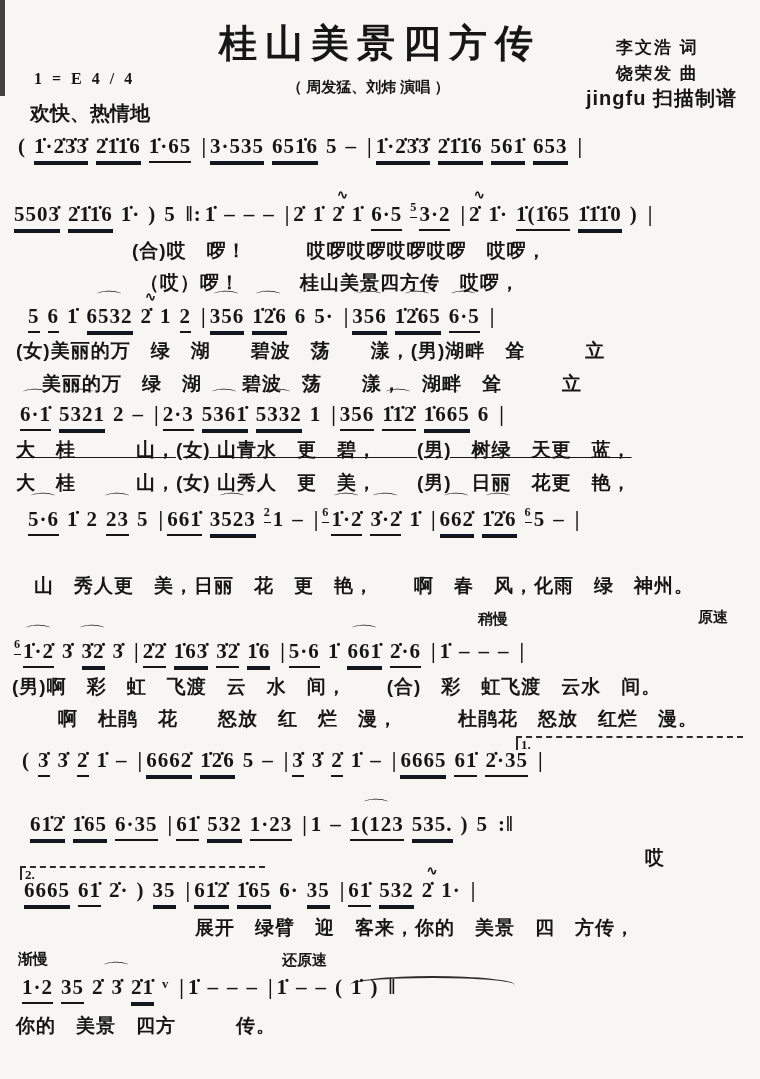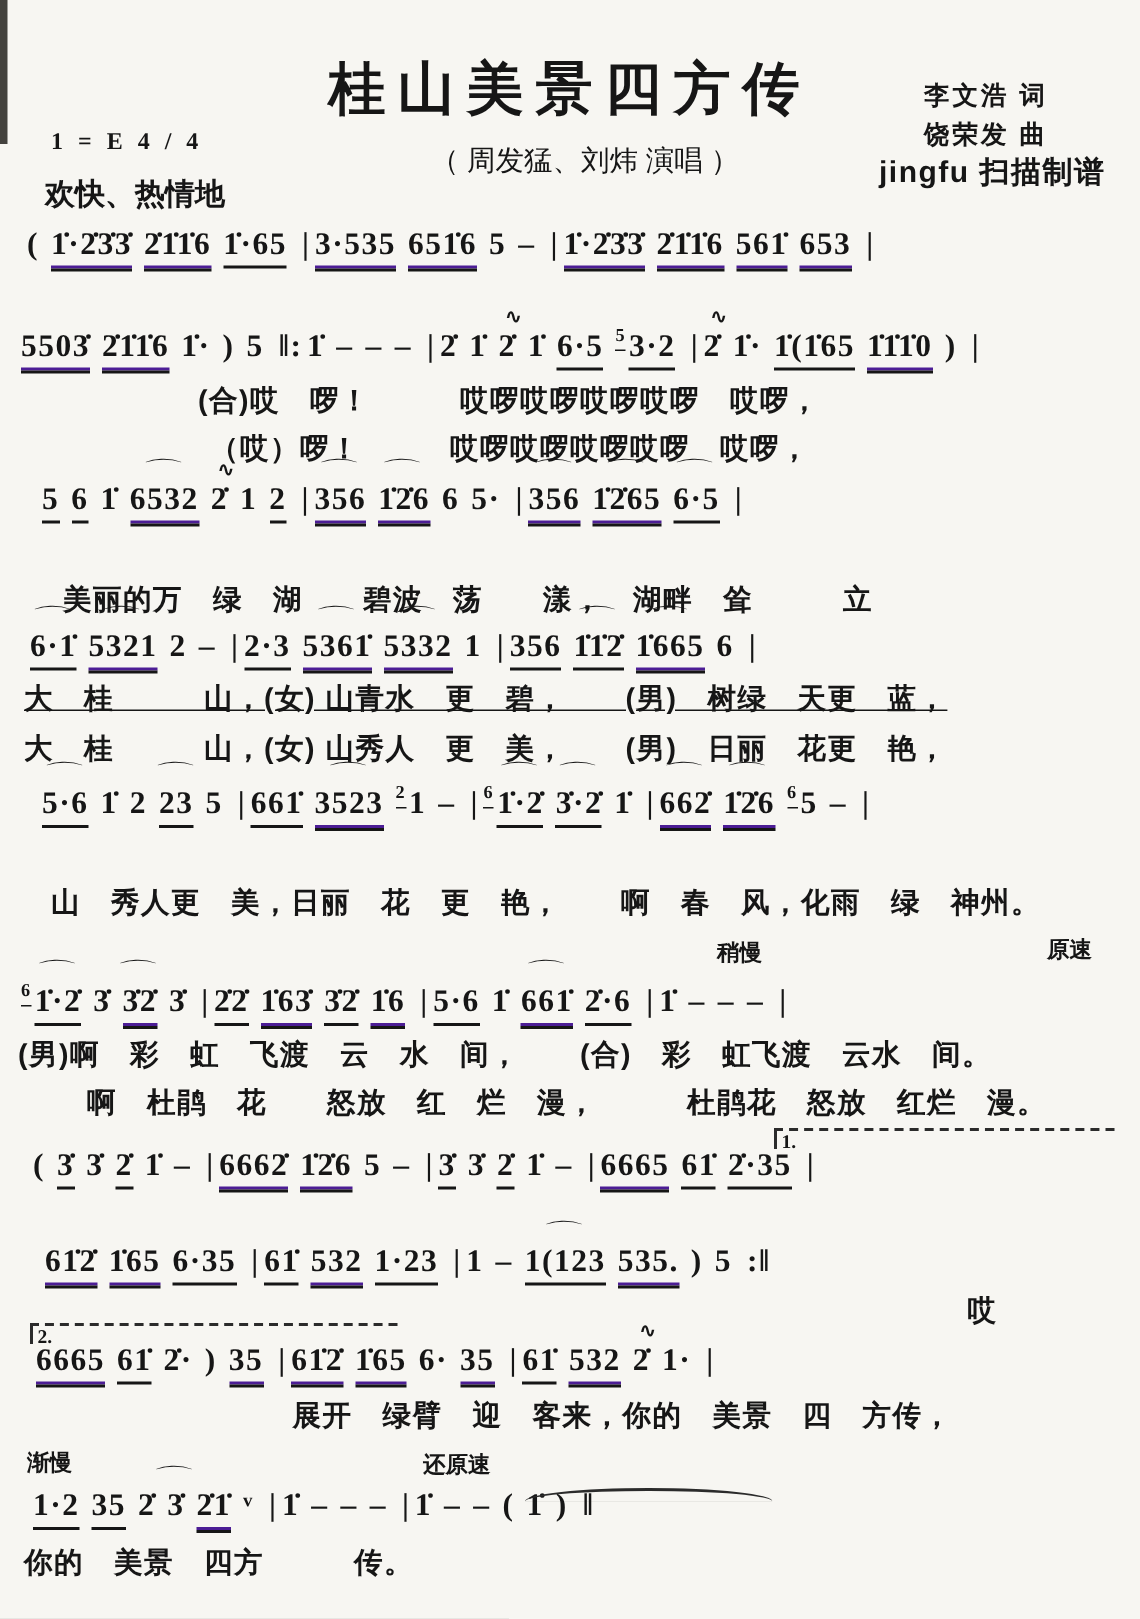--- a/index.html
+++ b/index.html
@@ -2,42 +2,42 @@
 <html><head>
 <meta charset="utf-8">
 <style>
   html,body{margin:0;padding:0;background:#dcdcd8;}
   .page{
     position:relative;width:760px;height:1079px;margin:0 auto;
     background:#f7f6f2;color:#161616;overflow:hidden;
     font-family:"Liberation Sans","DejaVu Sans",sans-serif;
   }
   .streak{position:absolute;left:0;top:0;width:5px;height:96px;background:#44423e;}
-  .abs{position:absolute;white-space:nowrap;margin-top:16px;}
+  .abs{position:absolute;white-space:nowrap;}
   .title{
     top:18px;left:0;width:760px;text-align:center;
     font-size:38px;font-weight:700;letter-spacing:8px;
     font-family:"Liberation Serif","DejaVu Serif",serif;
   }
   .credit{font-size:17px;font-weight:700;letter-spacing:2px;}
   .credit1{top:36px;left:616px;}
   .credit2{top:62px;left:616px;}
   .credit3{top:85px;left:586px;font-size:20px;letter-spacing:1px;}
   .keysig{top:70px;left:34px;font-size:16px;font-weight:700;letter-spacing:3px;
     font-family:"Liberation Serif","DejaVu Serif",serif;}
-  .performers{top:78px;left:287px;font-size:19px;font-weight:400;}
+  .performers{top:78px;left:287px;font-size:15px;font-weight:700;}
   .mood{top:100px;left:30px;font-size:20px;font-weight:700;}
 
   .music{
     font-family:"Liberation Serif","DejaVu Serif",serif;
     font-size:21px;font-weight:700;letter-spacing:1px;height:30px;
   }
   .tok{display:inline-block;position:relative;margin-right:8px;padding-bottom:3px;line-height:1.15;}
   .u1{border-bottom:2px solid #161616;font-family:Liberation Serif, serif;}
-  .u2{border-bottom:2px solid #4c1d95;}
+  .u2{border-bottom:2px solid #0f172a;}
   .u2::after{content:"";position:absolute;left:0;right:0;bottom:-4px;height:2px;background:#161616;}
   .arc::before{content:"⌒";position:absolute;left:50%;top:-0.95em;transform:translateX(-50%) scaleX(1.9);
     font-size:0.72em;font-weight:400;}
   .trill::before{content:"∿";position:absolute;left:40%;top:-1.05em;font-size:0.62em;}
   .grace{font-size:0.58em;vertical-align:0.8em;margin-right:2px;border-bottom:1px solid #161616;}
   .bar{margin:0 3px 0 2px;}
 
   .lyric{font-size:19px;font-weight:600;letter-spacing:1px;}
   .tempo-mark{font-size:15px;font-weight:700;}
   .volta{border-top:2px dashed #2b2b2b;border-left:2px solid #2b2b2b;height:12px;
@@ -57,24 +57,25 @@
   <div class="abs credit credit2">饶荣发 曲</div>
   <div class="abs credit credit3">jingfu 扫描制谱</div>
   <div class="abs keysig">1 = E 4 / 4</div>
   <div class="abs performers">（ 周发猛、刘炜 演唱 ）</div>
   <div class="abs mood">欢快、热情地</div>
 
   <div class="abs music" style="top:134px;left:18px;"><span class="tok">(</span><span class="tok u2">1̇·2̇3̇3̇</span><span class="tok u2">2̇1̇1̇6</span><span class="tok u1">1̇·65</span><span class="tok bar">|</span><span class="tok u2">3·535</span><span class="tok u2">651̇6</span><span class="tok">5</span><span class="tok">–</span><span class="tok bar">|</span><span class="tok u2">1̇·2̇3̇3̇</span><span class="tok u2">2̇1̇1̇6</span><span class="tok u2">561̇</span><span class="tok u2">653</span><span class="tok bar">|</span></div>
   <div class="abs music" style="top:200px;left:14px;"><span class="tok u2">5503̇</span><span class="tok u2">2̇1̇1̇6</span><span class="tok">1̇·</span><span class="tok">)</span><span class="tok">5</span><span class="tok bar">‖:</span><span class="tok">1̇</span><span class="tok">–</span><span class="tok">–</span><span class="tok">–</span><span class="tok bar">|</span><span class="tok">2̇</span><span class="tok">1̇</span><span class="tok trill">2̇</span><span class="tok">1̇</span><span class="tok u1">6·5</span><span class="tok grace">5</span><span class="tok u1">3·2</span><span class="tok bar">|</span><span class="tok trill">2̇</span><span class="tok">1̇·</span><span class="tok u1">1̇(1̇65</span><span class="tok u2">1̇1̇1̇0</span><span class="tok">)</span><span class="tok bar">|</span></div>
 
   <div class="abs lyric" style="top:238px;left:132px;">(合)哎　啰！　　　哎啰哎啰哎啰哎啰　哎啰，</div>
-  <div class="abs lyric" style="top:270px;left:140px;">（哎）啰！　　　哎啰哎啰哎啰哎啰　哎啰，</div>
+  <div class="abs lyric" style="top:270px;left:140px;">（哎）啰！　　　桂山美景四方传　哎啰，</div>
 
   <div class="abs music" style="top:304px;left:28px;"><span class="tok u1">5</span><span class="tok u1">6</span><span class="tok">1̇</span><span class="tok arc u2">6532</span><span class="tok trill">2̇</span><span class="tok">1</span><span class="tok u1">2</span><span class="tok bar">|</span><span class="tok arc u2">356</span><span class="tok arc u2">1̇2̇6</span><span class="tok">6</span><span class="tok">5·</span><span class="tok bar">|</span><span class="tok arc u2">356</span><span class="tok arc u2">1̇2̇65</span><span class="tok arc u1">6·5</span><span class="tok bar">|</span></div>
 
+  <div class="abs lyric" style="top:338px;left:16px;">(女)美丽的万　绿　湖　　碧波　荡　　漾，(男)湖畔　耸　　　立</div>
   <div class="abs lyric" style="top:371px;left:42px;">美丽的万　绿　湖　　碧波　荡　　漾，　湖畔　耸　　　立</div>
 
   <div class="abs music" style="top:402px;left:20px;"><span class="tok arc u1">6·1̇</span><span class="tok arc u2">5321</span><span class="tok">2</span><span class="tok">–</span><span class="tok bar">|</span><span class="tok u1">2·3</span><span class="tok arc u2">5361̇</span><span class="tok arc u2">5332</span><span class="tok">1</span><span class="tok bar">|</span><span class="tok u1">356</span><span class="tok arc u1">1̇1̇2̇</span><span class="tok arc u2">1̇665</span><span class="tok">6</span><span class="tok bar">|</span></div>
 
   <div class="abs lyric" style="top:437px;left:16px;text-decoration:underline;">大　桂　　　山，(女) 山青水　更　碧，　　(男)　树绿　天更　蓝，</div>
   <div class="abs lyric" style="top:470px;left:16px;">大　桂　　　山，(女) 山秀人　更　美，　　(男)　日丽　花更　艳，</div>
 
   <div class="abs music" style="top:505px;left:28px;"><span class="tok arc u1">5·6</span><span class="tok">1̇</span><span class="tok">2</span><span class="tok arc u1">23</span><span class="tok">5</span><span class="tok bar">|</span><span class="tok u1">661̇</span><span class="tok arc u2">3523</span><span class="tok grace">2</span><span class="tok">1</span><span class="tok">–</span><span class="tok bar">|</span><span class="tok grace">6</span><span class="tok arc u1">1̇·2̇</span><span class="tok arc u1">3̇·2̇</span><span class="tok">1̇</span><span class="tok bar">|</span><span class="tok arc u2">662̇</span><span class="tok arc u2">1̇2̇6</span><span class="tok grace">6</span><span class="tok">5</span><span class="tok">–</span><span class="tok bar">|</span></div>
 
   <div class="abs lyric" style="top:573px;left:34px;">山　秀人更　美，日丽　花　更　艳，　　啊　春　风，化雨　绿　神州。</div>

